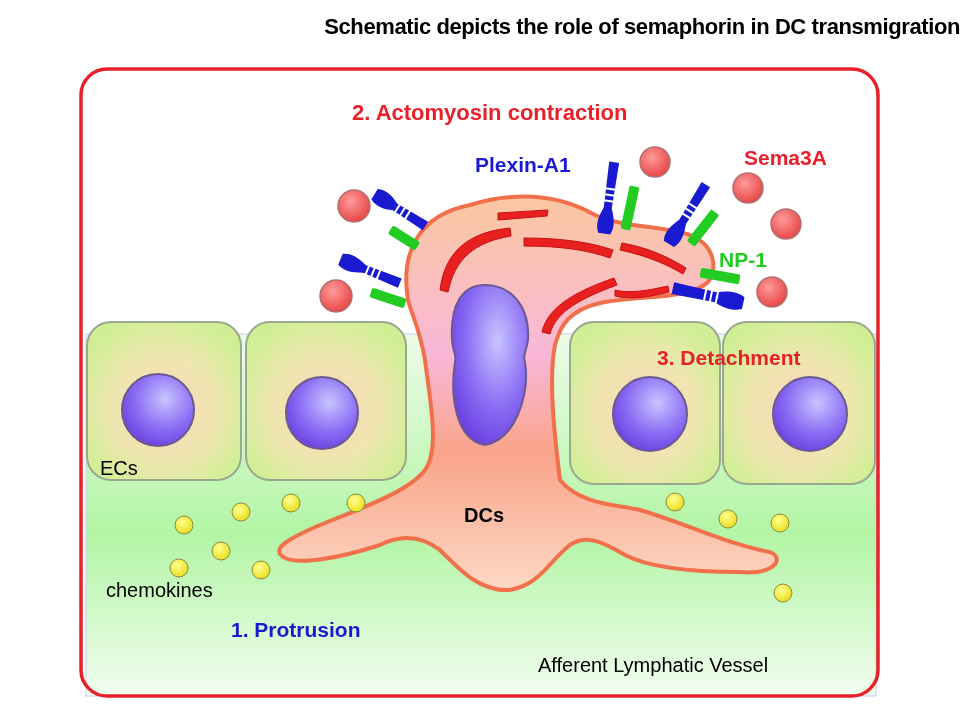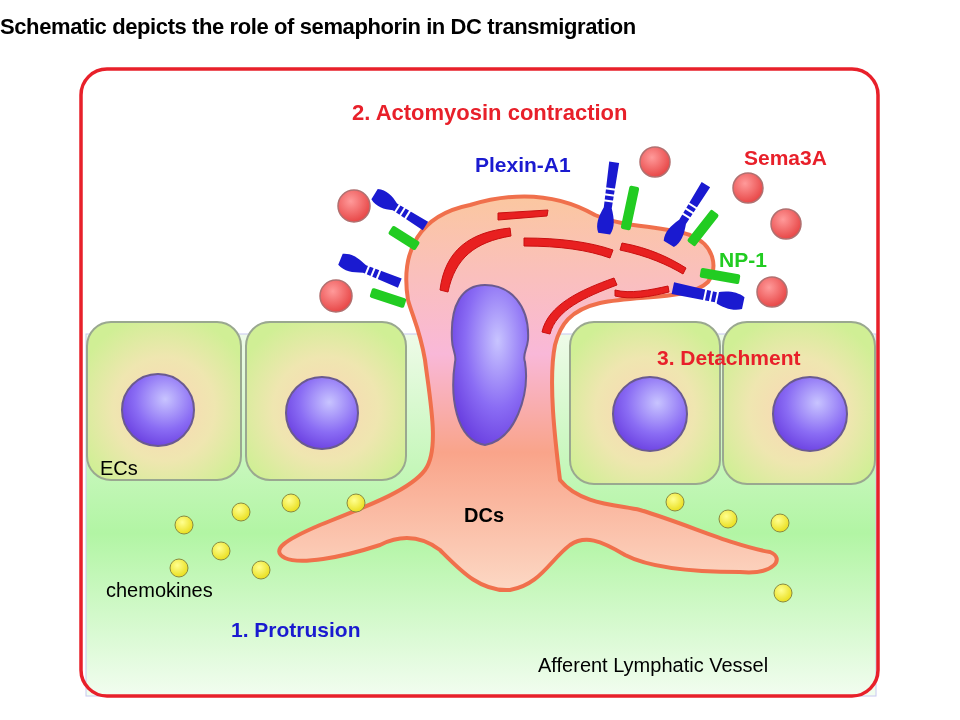--- a/index.html
+++ b/index.html
@@ -1,18 +1,18 @@
 <!DOCTYPE html>
 <html><head>
 <meta charset="utf-8">
 <style>
   html, body { margin: 0; padding: 0; background: #ffffff; }
   body { width: 960px; height: 720px; position: relative; overflow: hidden;
          font-family: "Liberation Sans", sans-serif; }
-  .title { position: absolute; left: 0; top: 14px; width: 960px; text-align: left;
+  .title { position: absolute; left: 0; top: 14px; width: 960px; text-align: right;
            font-family: "Liberation Sans", sans-serif; font-size: 22px; font-weight: bold;
            color: #000; letter-spacing: -0.4px; }
   svg#diagram { position: absolute; left: 0; top: 0; }
   .lbl { font-family: "Liberation Sans", sans-serif; }
 </style>
 </head>
 <body>
 
 <div class="title">Schematic depicts the role of semaphorin in DC transmigration</div>
 

